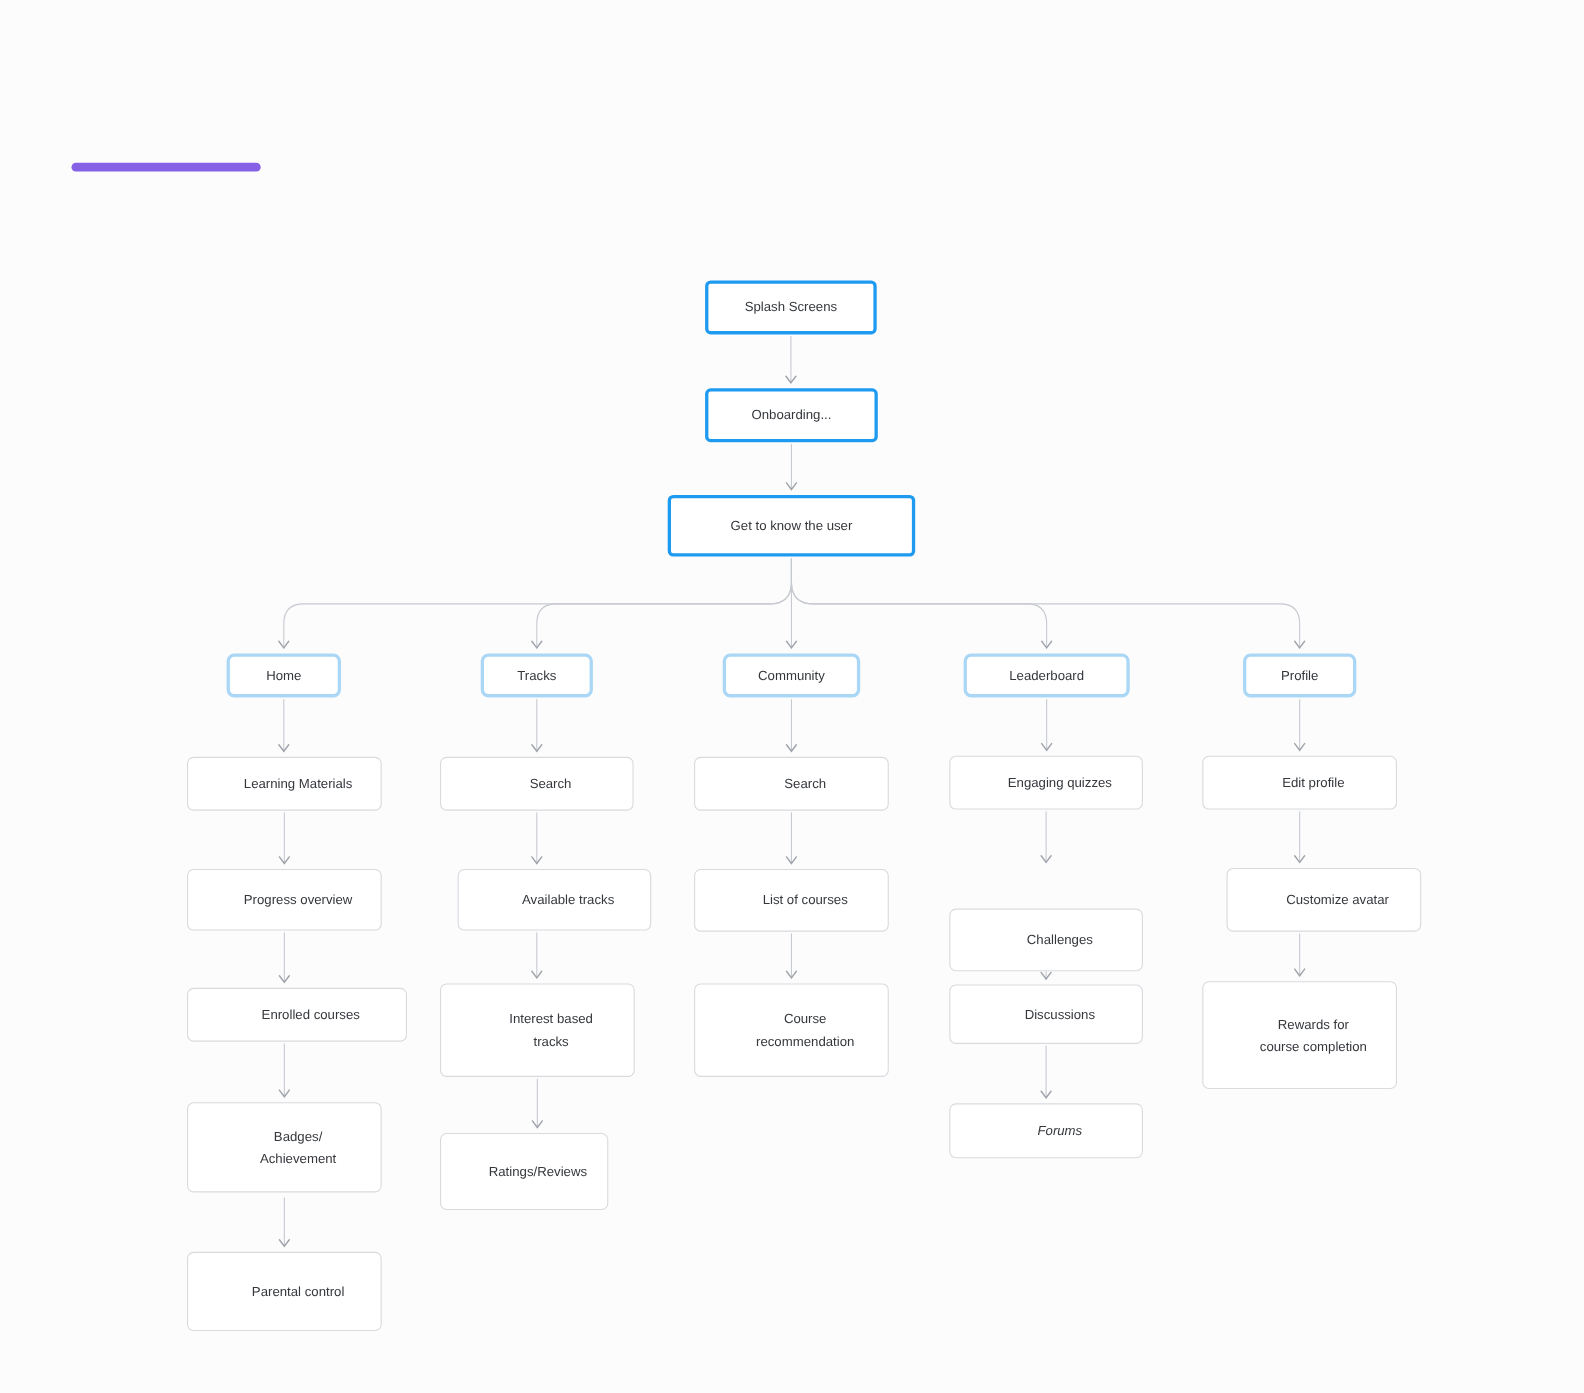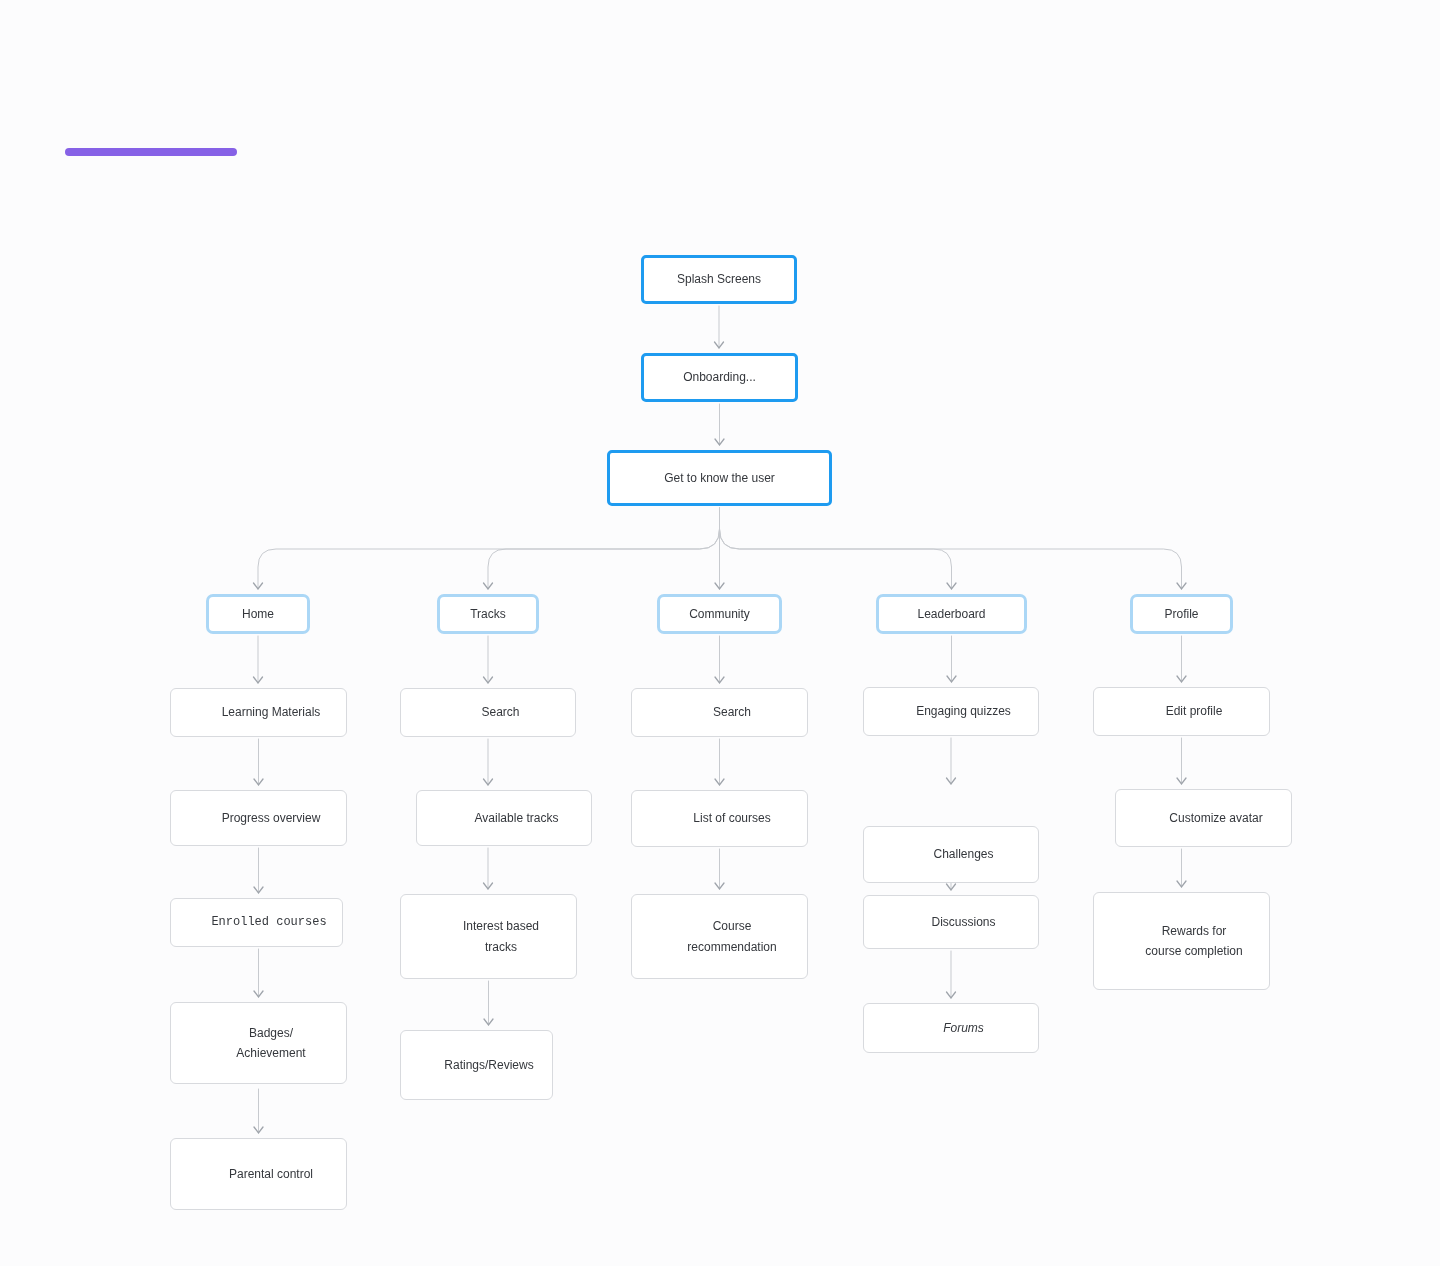--- a/index.html
+++ b/index.html
@@ -104,21 +104,21 @@
       <div class="node primary" style="left: 641px; top: 255px; width: 156px; height: 49px;">Splash Screens</div>
       <div class="node primary" style="left: 641px; top: 353px; width: 157px; height: 49px;">Onboarding...</div>
       <div class="node primary" style="left: 607px; top: 450px; width: 225px; height: 56px;">Get to know the user</div>
       <div class="node secondary" style="left: 206px; top: 594px; width: 104px; height: 40px;">Home</div>
       <div class="node secondary" style="left: 437px; top: 594px; width: 102px; height: 40px;">Tracks</div>
       <div class="node secondary" style="left: 657px; top: 594px; width: 125px; height: 40px;">Community</div>
       <div class="node secondary" style="left: 876px; top: 594px; width: 151px; height: 40px;">Leaderboard</div>
       <div class="node secondary" style="left: 1130px; top: 594px; width: 103px; height: 40px;">Profile</div>
       <div class="node default" style="left: 170px; top: 688px; width: 177px; height: 49px;">Learning Materials</div>
       <div class="node default" style="left: 170px; top: 790px; width: 177px; height: 56px;">Progress overview</div>
-      <div class="node default" style="left: 170px; top: 898px; width: 173px; height: 49px; font-family: Liberation Mono, monospace;">Enrolled courses</div>
+      <div class="node default" style="left: 170px; top: 898px; width: 200px; height: 49px;">Enrolled courses</div>
       <div class="node default" style="left: 170px; top: 1002px; width: 177px; height: 82px;">Badges/
 Achievement</div>
       <div class="node default" style="left: 170px; top: 1138px; width: 177px; height: 72px;">Parental control</div>
       <div class="node default" style="left: 400px; top: 688px; width: 176px; height: 49px;">Search</div>
       <div class="node default" style="left: 400px; top: 790px; width: 176px; height: 56px; margin-left: 16px;">Available tracks</div>
       <div class="node default" style="left: 400px; top: 894px; width: 177px; height: 85px;">Interest based
 tracks</div>
       <div class="node default" style="left: 400px; top: 1030px; width: 153px; height: 70px;">Ratings/Reviews</div>
       <div class="node default" style="left: 631px; top: 688px; width: 177px; height: 49px;">Search</div>
       <div class="node default" style="left: 631px; top: 790px; width: 177px; height: 57px;">List of courses</div>

